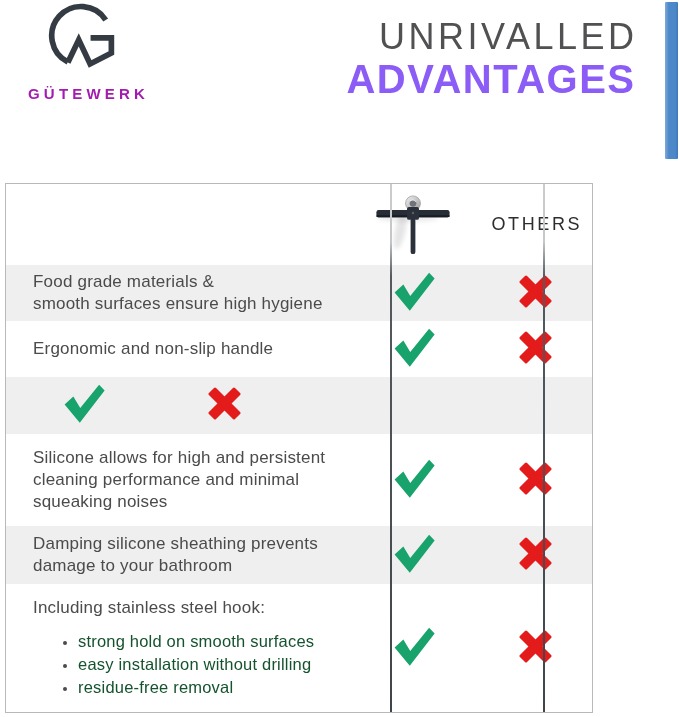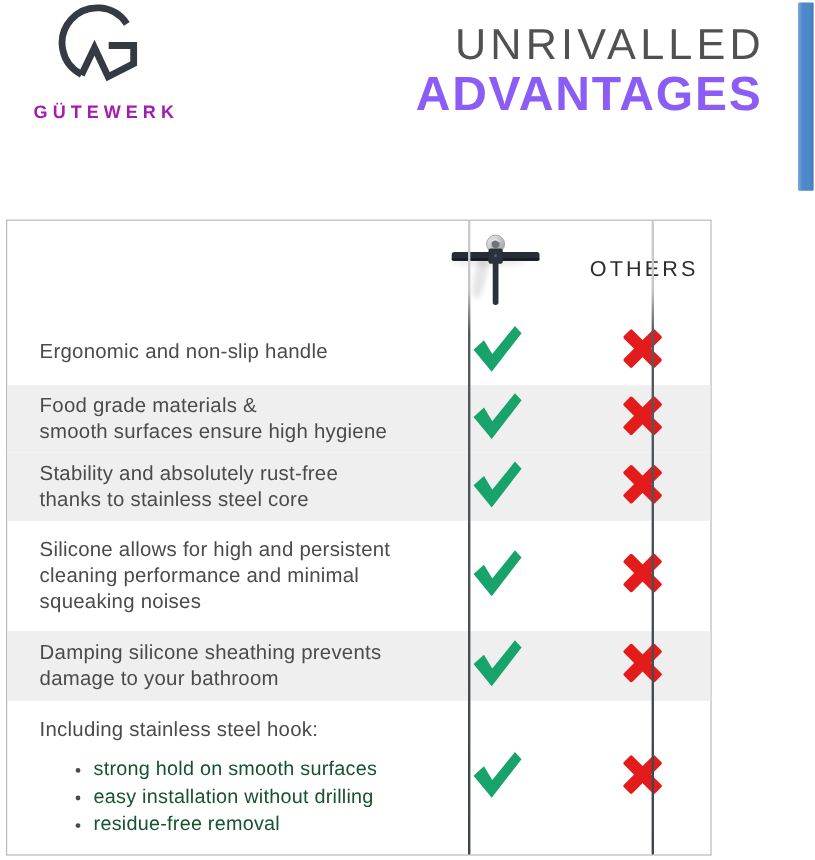--- a/index.html
+++ b/index.html
@@ -104,41 +104,20 @@
             <rect x="67" y="21" width="16" height="17" rx="2.5" fill="#2a313a"></rect>
             <circle cx="75" cy="29" r="1.6" fill="#5a6068"></circle>
             <rect x="71.8" y="36" width="6.4" height="48" rx="3" fill="#2a313a"></rect>
           </svg>
         </div>
         <div class="c-others">
           <span class="others-label">OTHERS</span>
         </div>
       </div>
 
-      <div class="row r2">
-        <div class="c-feature">
-            <div class="feature-text">Ergonomic and non-slip handle</div>
-          </div>
-        <div class="c-product">
-            <span class="check-icon">
-          <svg width="46" height="41" viewBox="0 0 50 44">
-                <polygon class="mark" points="5,23 14.5,14.5 22,27 42.5,1.5 48.5,8 21.5,43"></polygon>
-              </svg></span>
-          </div>
-        <div class="c-others">
-            <span class="cross-icon">
-          <svg width="33" height="33" viewBox="0 0 34 34">
-                <g>
-                  <rect class="mark" x="-2" y="11.8" width="38" height="10.4" rx="1.5" transform="rotate(45 17 17)"></rect>
-                  <rect class="mark" x="-2" y="11.8" width="38" height="10.4" rx="1.5" transform="rotate(-45 17 17)"></rect>
-                </g>
-              </svg></span>
-          </div>
-      </div>
-
       <div class="row alt r1">
         <div class="c-feature">
             <div class="feature-text">Food grade materials &amp;
 smooth surfaces ensure high hygiene</div>
           </div>
         <div class="c-product">
             <span class="check-icon">
           <svg width="46" height="41" viewBox="0 0 50 44">
                 <polygon class="mark" points="5,23 14.5,14.5 22,27 42.5,1.5 48.5,8 21.5,43"></polygon>
               </svg></span>
@@ -147,25 +126,42 @@
             <span class="cross-icon">
           <svg width="33" height="33" viewBox="0 0 34 34">
                 <g>
                   <rect class="mark" x="-2" y="11.8" width="38" height="10.4" rx="1.5" transform="rotate(45 17 17)"></rect>
                   <rect class="mark" x="-2" y="11.8" width="38" height="10.4" rx="1.5" transform="rotate(-45 17 17)"></rect>
                 </g>
               </svg></span>
           </div>
       </div>
 
+      <div class="row r2">
+        <div class="c-feature">
+            <div class="feature-text">Ergonomic and non-slip handle</div>
+          </div>
+        <div class="c-product">
+            <span class="check-icon">
+          <svg width="46" height="41" viewBox="0 0 50 44">
+                <polygon class="mark" points="5,23 14.5,14.5 22,27 42.5,1.5 48.5,8 21.5,43"></polygon>
+              </svg></span>
+          </div>
+        <div class="c-others">
+            <span class="cross-icon">
+          <svg width="33" height="33" viewBox="0 0 34 34">
+                <g>
+                  <rect class="mark" x="-2" y="11.8" width="38" height="10.4" rx="1.5" transform="rotate(45 17 17)"></rect>
+                  <rect class="mark" x="-2" y="11.8" width="38" height="10.4" rx="1.5" transform="rotate(-45 17 17)"></rect>
+                </g>
+              </svg></span>
+          </div>
+      </div>
+
       <div class="row alt r3">
-        <div class="c-feature">
-            <div class="feature-text">Stability and absolutely rust-free
-thanks to stainless steel core</div>
-          </div>
         <div class="c-product">
             <span class="check-icon">
           <svg width="46" height="41" viewBox="0 0 50 44">
                 <polygon class="mark" points="5,23 14.5,14.5 22,27 42.5,1.5 48.5,8 21.5,43"></polygon>
               </svg></span>
           </div>
         <div class="c-others">
             <span class="cross-icon">
           <svg width="33" height="33" viewBox="0 0 34 34">
                 <g>

